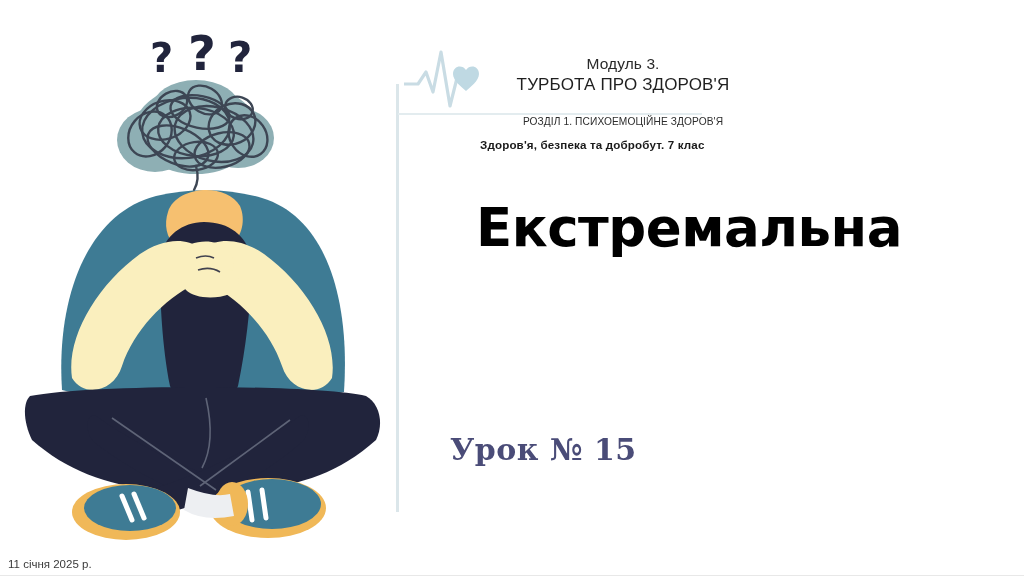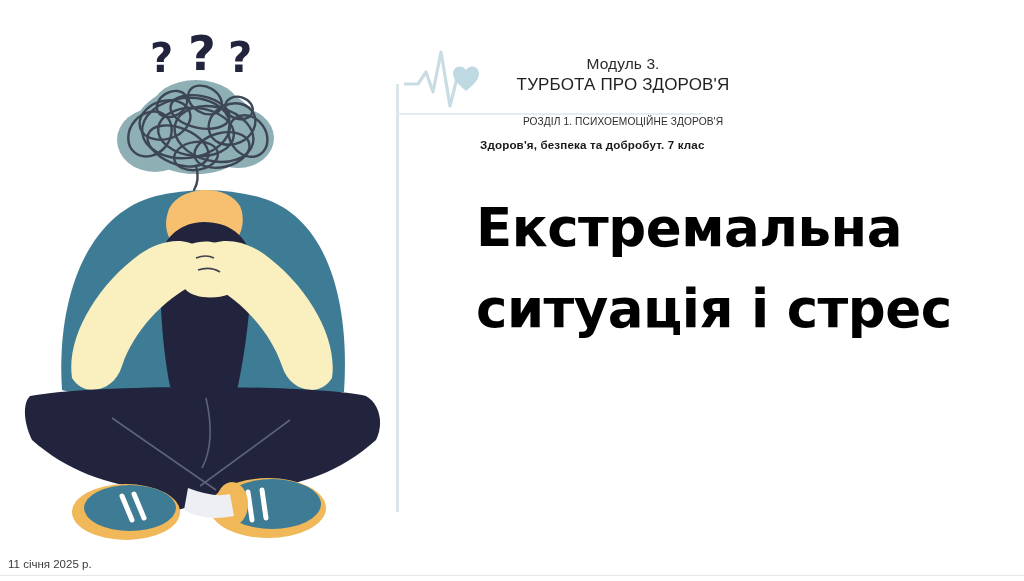--- a/index.html
+++ b/index.html
@@ -255,20 +255,20 @@
       <div class="module-line">Модуль 3.</div>
       <div class="module-title">ТУРБОТА ПРО ЗДОРОВ'Я</div>
       <div class="module-sub">РОЗДІЛ 1. ПСИХОЕМОЦІЙНЕ ЗДОРОВ'Я</div>
     </div>
   </div>
 
   <div class="course-line">Здоров'я, безпека та добробут. 7 клас</div>
 
   <div class="main-title">
     <span>Екстремальна</span>
-    <span>ситуація і стрес</span>
   </div>
 
+  <div class="lesson">Урок № 15</div>
 
   <div class="footer-date">11 січня 2025 р.</div>
   <div class="bottom-edge"></div>
 
 </div>
 
 </body></html>

